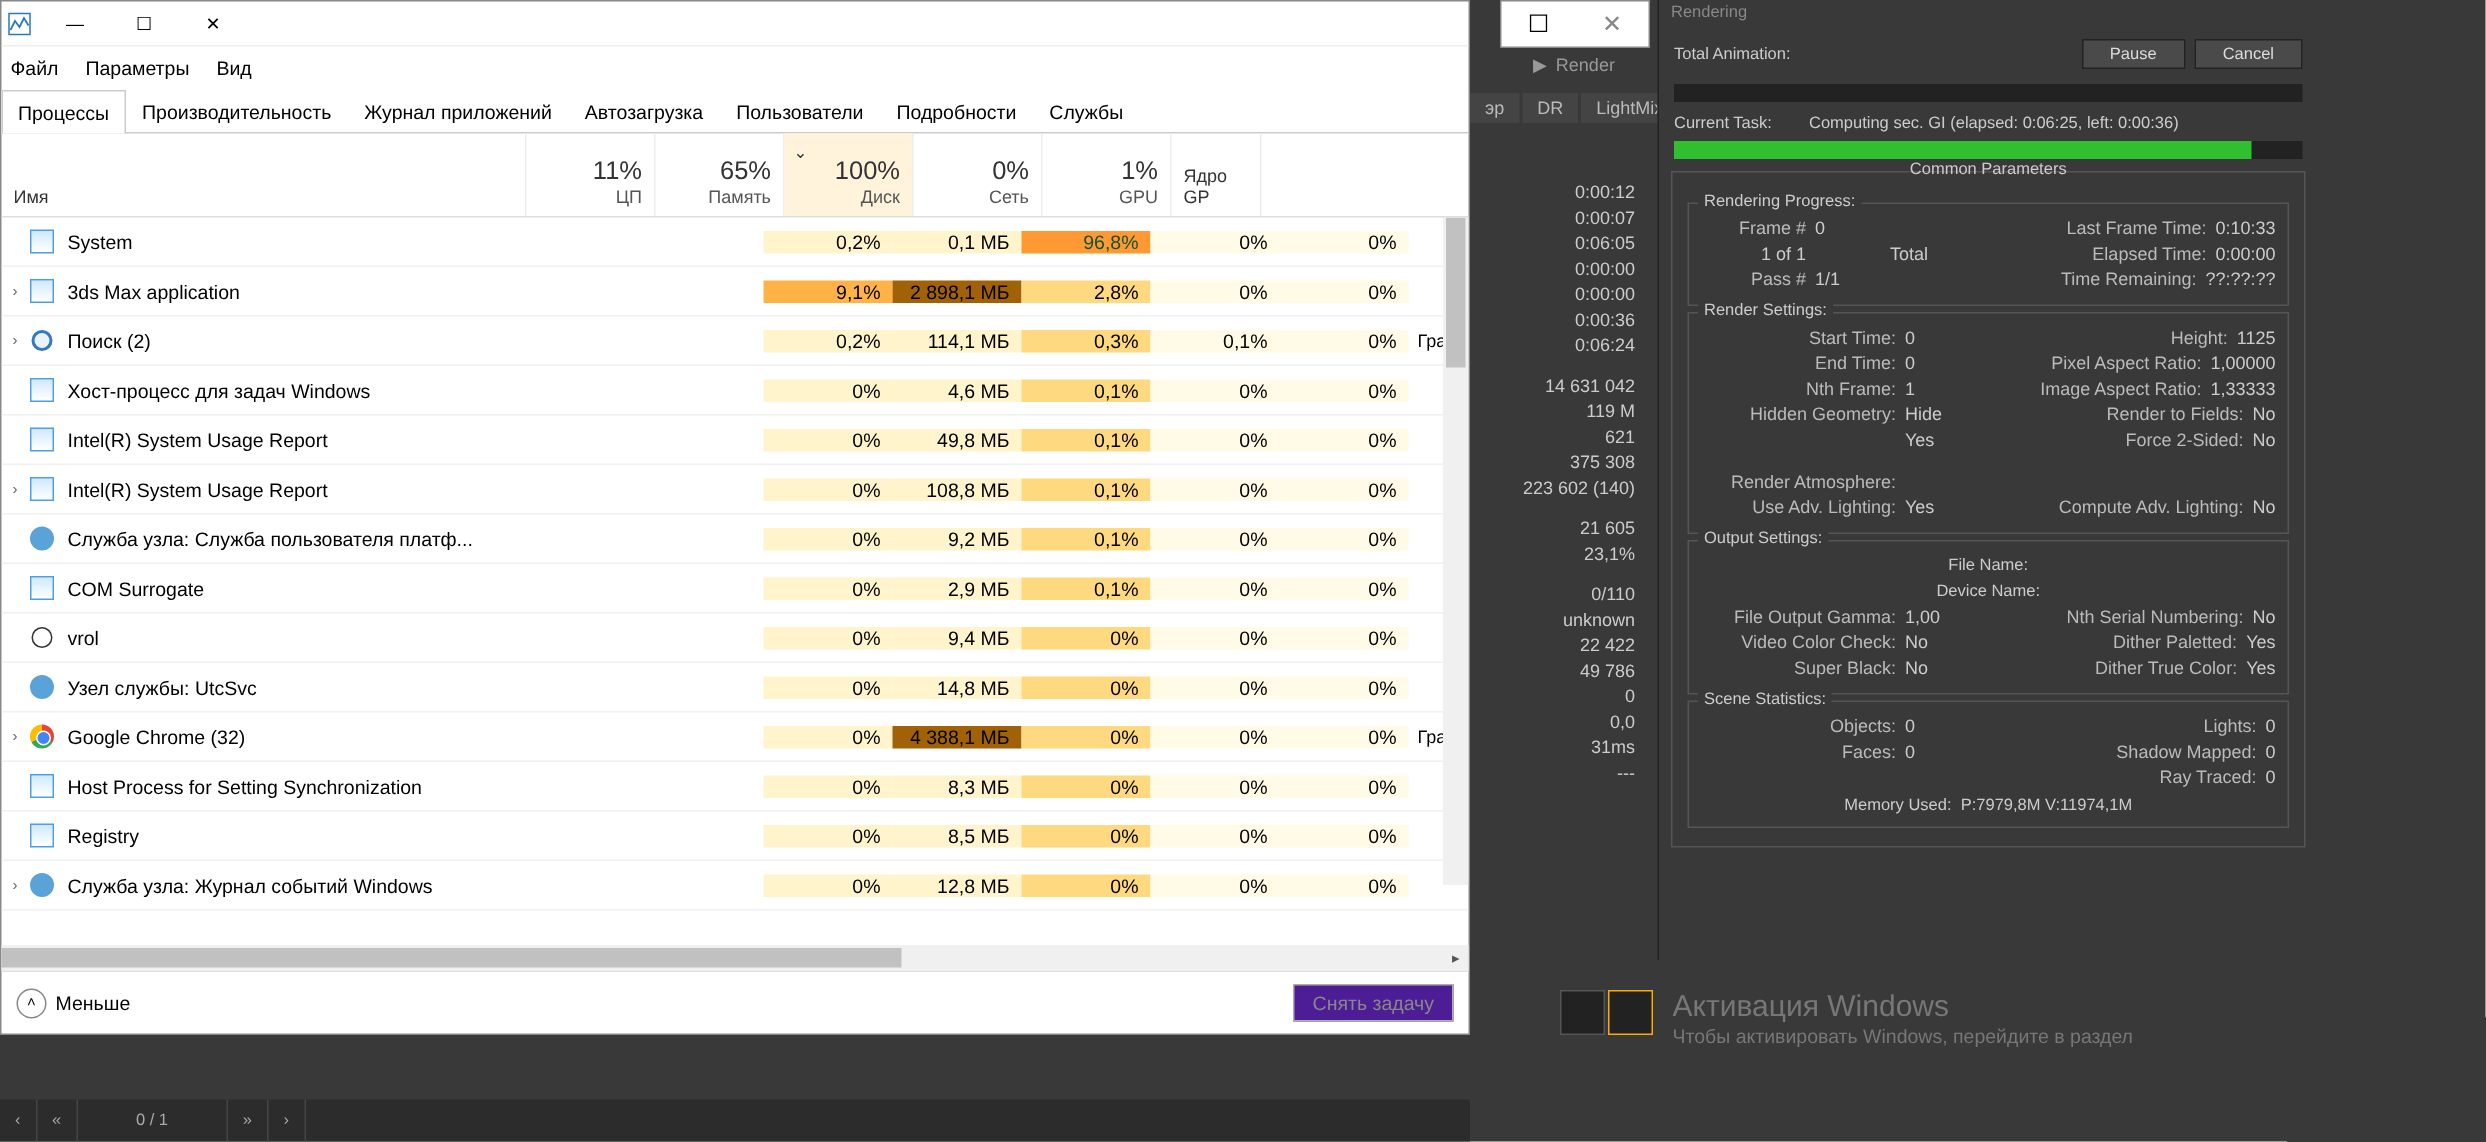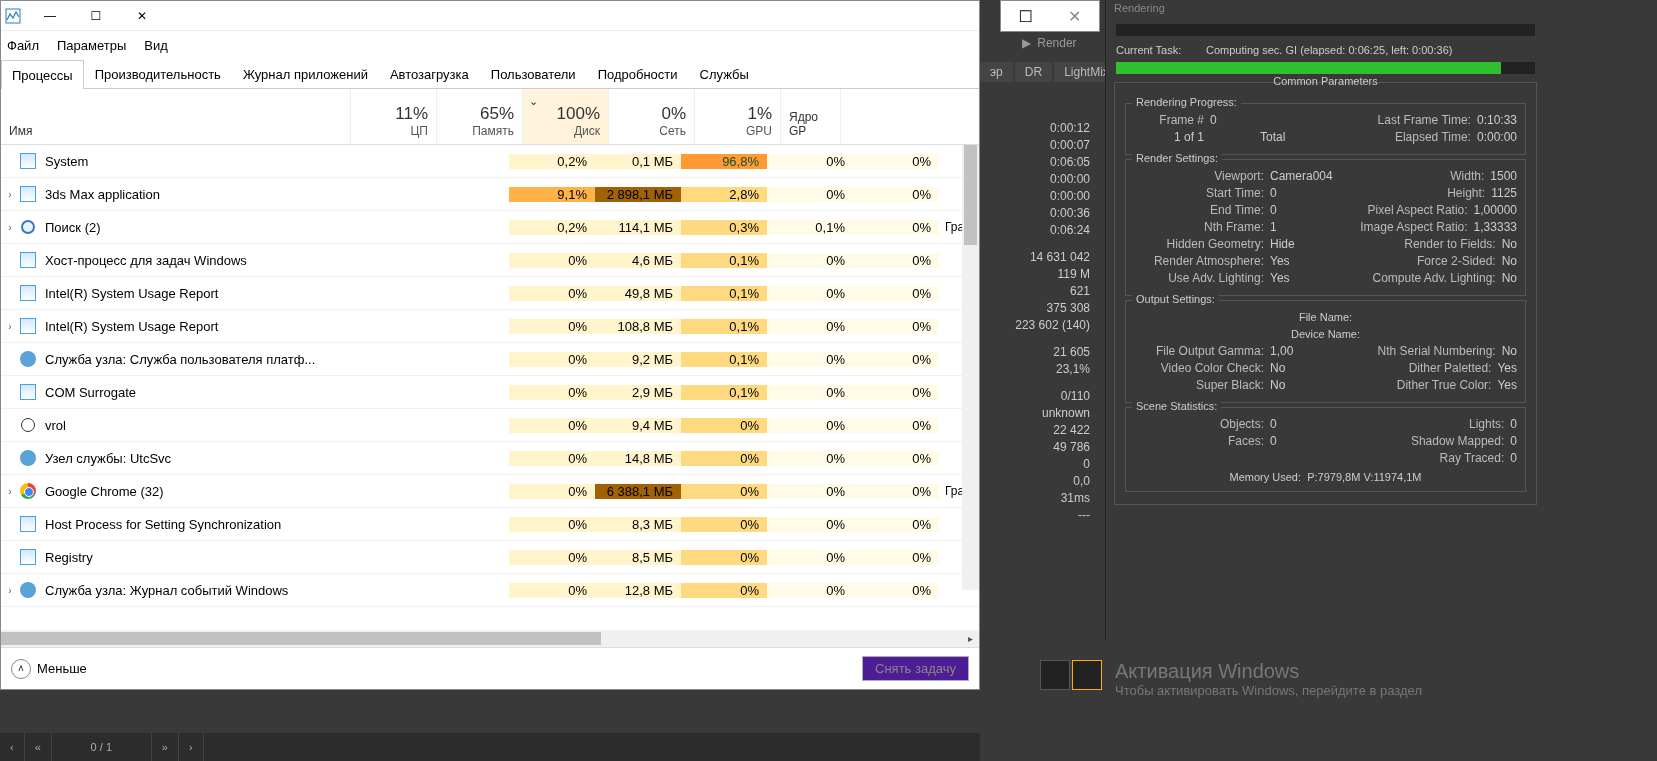--- a/index.html
+++ b/index.html
@@ -310,21 +310,21 @@
         <span class="gputxt"></span>
       </div>
       <div class="tm-row">
         <span class="exp">›</span>
         <span class="ricon">
           <span class="chrome-ico"></span>
         </span>
         <span class="rname">Google Chrome (32)</span>
         <span class="rstatus"></span>
         <span class="rnum heat-low">0%</span>
-        <span class="rnum heat-darker">6 388,1 МБ</span>
+        <span class="rnum heat-darker">4 388,1 МБ</span>
         <span class="rnum heat-high">0%</span>
         <span class="rnum heat-none">0%</span>
         <span class="rnum heat-none">0%</span>
         <span class="gputxt">Граф</span>
       </div>
       <div class="tm-row">
         <span class="exp"></span>
         <span class="ricon">
           <span class="app-ico"></span>
         </span>
@@ -426,20 +426,25 @@
       <div>49 786</div>
       <div>0</div>
       <div>0,0</div>
       <div>31ms</div>
       <div>---</div>
     </div>
 </div>
 
 <div class="render-panel">
   <div class="render-title">Rendering</div>
+  <div class="render-top">
+    <span class="lbl">Total Animation:</span>
+    <button class="render-btn">Pause</button>
+    <button class="render-btn">Cancel</button>
+  </div>
   <div class="render-progress-full"></div>
   <div class="render-curtask">
     <span class="l">Current Task:</span>
     <span>Computing sec. GI (elapsed: 0:06:25, left: 0:00:36)</span>
   </div>
   <div class="render-progress-partial">
     <div class="fill" id="task-fill" style="width: 92%;"></div>
   </div>
 
   <div class="render-section">
@@ -460,37 +465,37 @@
       <div class="kv-row">
         <span class="kv-pair">
             <span style="width:70px;text-align:right;">1  of  1</span>
             <span style="margin-left:50px;">Total</span>
           </span>
         <span class="kv-pair">
             <span class="k">Elapsed Time:</span>
             <span>0:00:00</span>
           </span>
       </div>
+      <div class="kv-row">
+        <span class="kv-pair">
+            <span class="k" style="width:70px;">Pass #</span>
+            <span>1/1</span>
+          </span>
+        <span class="kv-pair">
+            <span class="k">Time Remaining:</span>
+            <span>??:??:??</span>
+          </span>
+      </div>
     </div>
 
     <div class="render-subsec">
       <div class="sub-title">Render Settings:</div>
       <div id="rs-rows">
           <div class="kv-row">
             <span class="kv-pair">
-              <span class="k" style="min-width:130px;">Viewport:</span>
-              <span>Camera004</span>
-            </span>
-            <span class="kv-pair">
-              <span class="k">Width:</span>
-              <span>1500</span>
-            </span>
-          </div>
-          <div class="kv-row">
-            <span class="kv-pair">
               <span class="k" style="min-width:130px;">Start Time:</span>
               <span>0</span>
             </span>
             <span class="kv-pair">
               <span class="k">Height:</span>
               <span>1125</span>
             </span>
           </div>
           <div class="kv-row">
             <span class="kv-pair">
@@ -517,21 +522,21 @@
               <span class="k" style="min-width:130px;">Hidden Geometry:</span>
               <span>Hide</span>
             </span>
             <span class="kv-pair">
               <span class="k">Render to Fields:</span>
               <span>No</span>
             </span>
           </div>
           <div class="kv-row">
             <span class="kv-pair">
-              <span class="k" style="min-width:130px;">Render Atmosphere:</span>
+              <span class="k" style="min-width:130px;margin-top:28px;">Render Atmosphere:</span>
               <span>Yes</span>
             </span>
             <span class="kv-pair">
               <span class="k">Force 2-Sided:</span>
               <span>No</span>
             </span>
           </div>
           <div class="kv-row">
             <span class="kv-pair">
               <span class="k" style="min-width:130px;">Use Adv. Lighting:</span>

